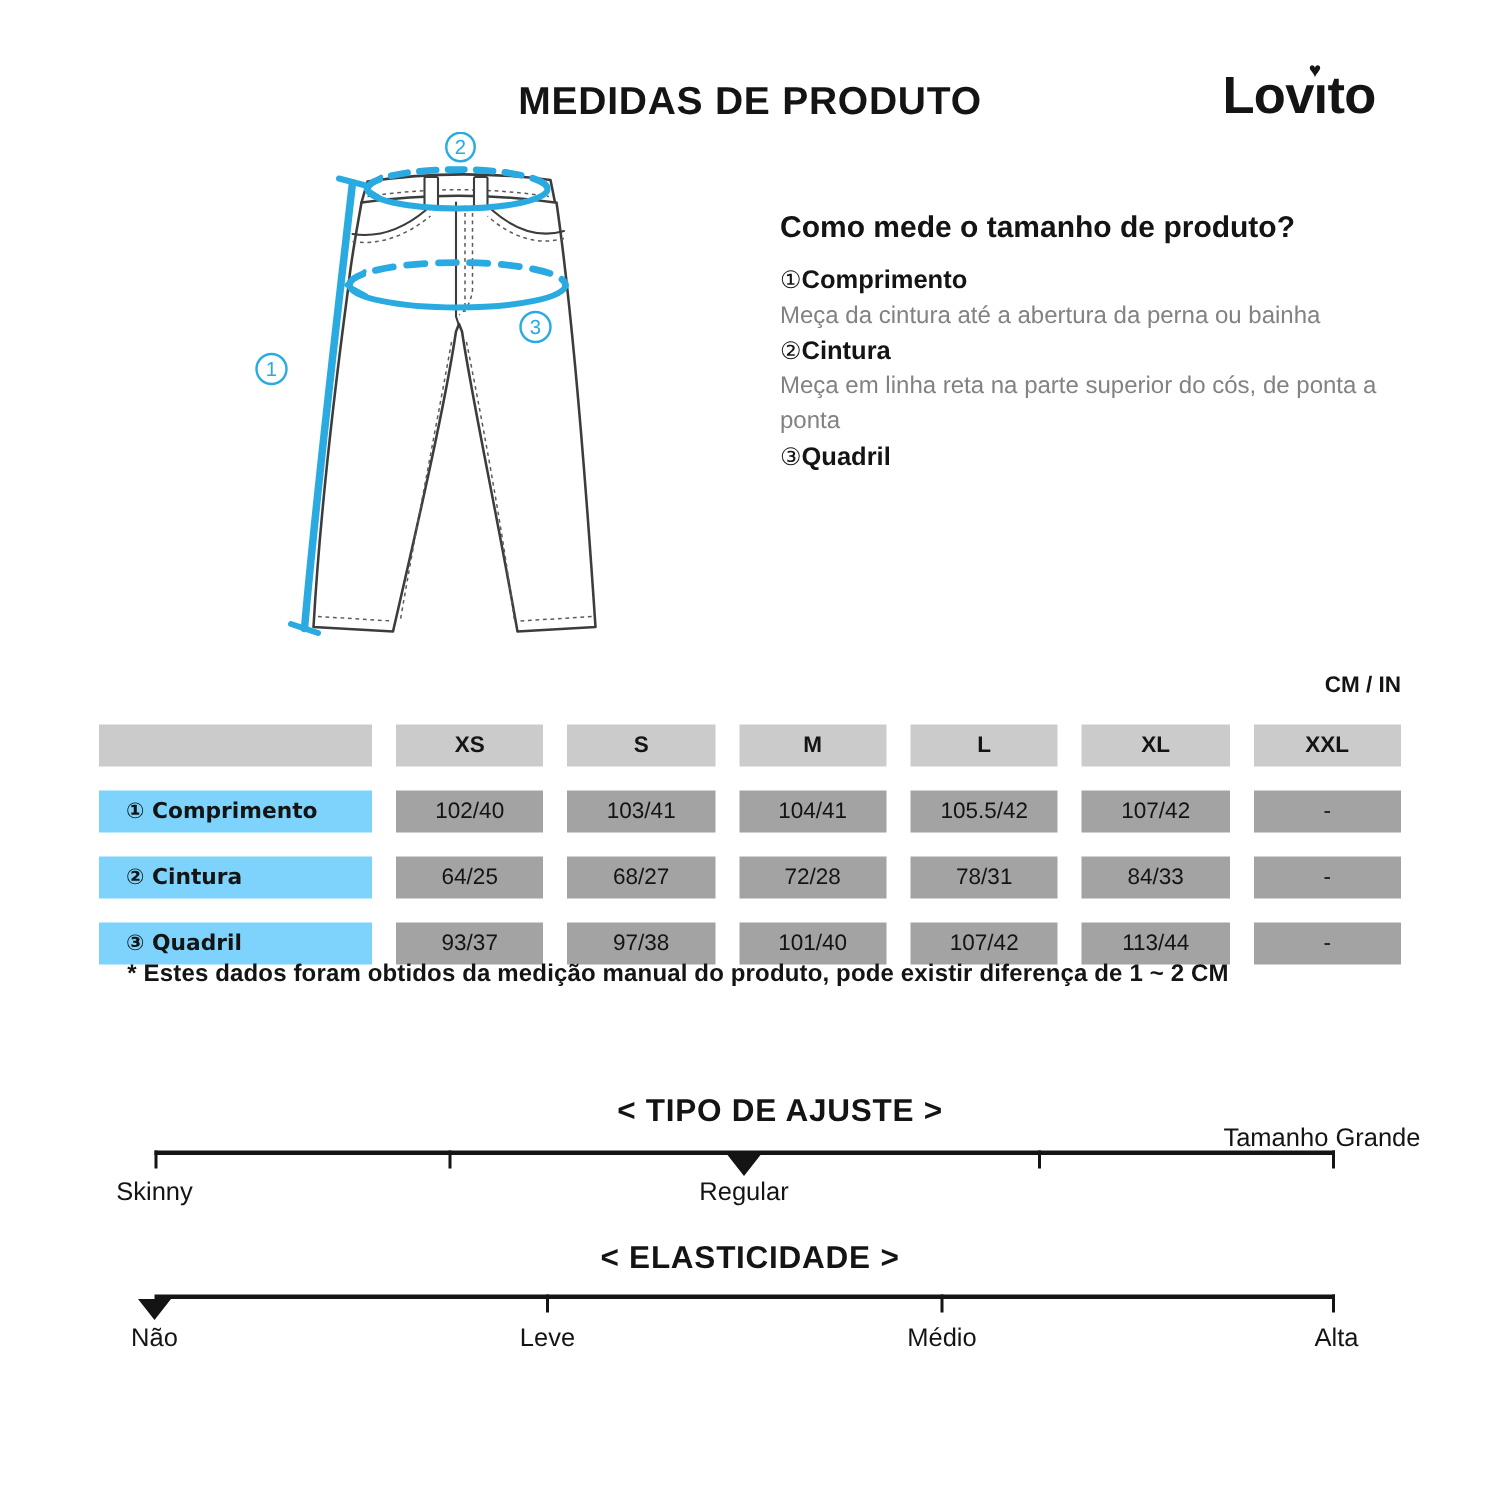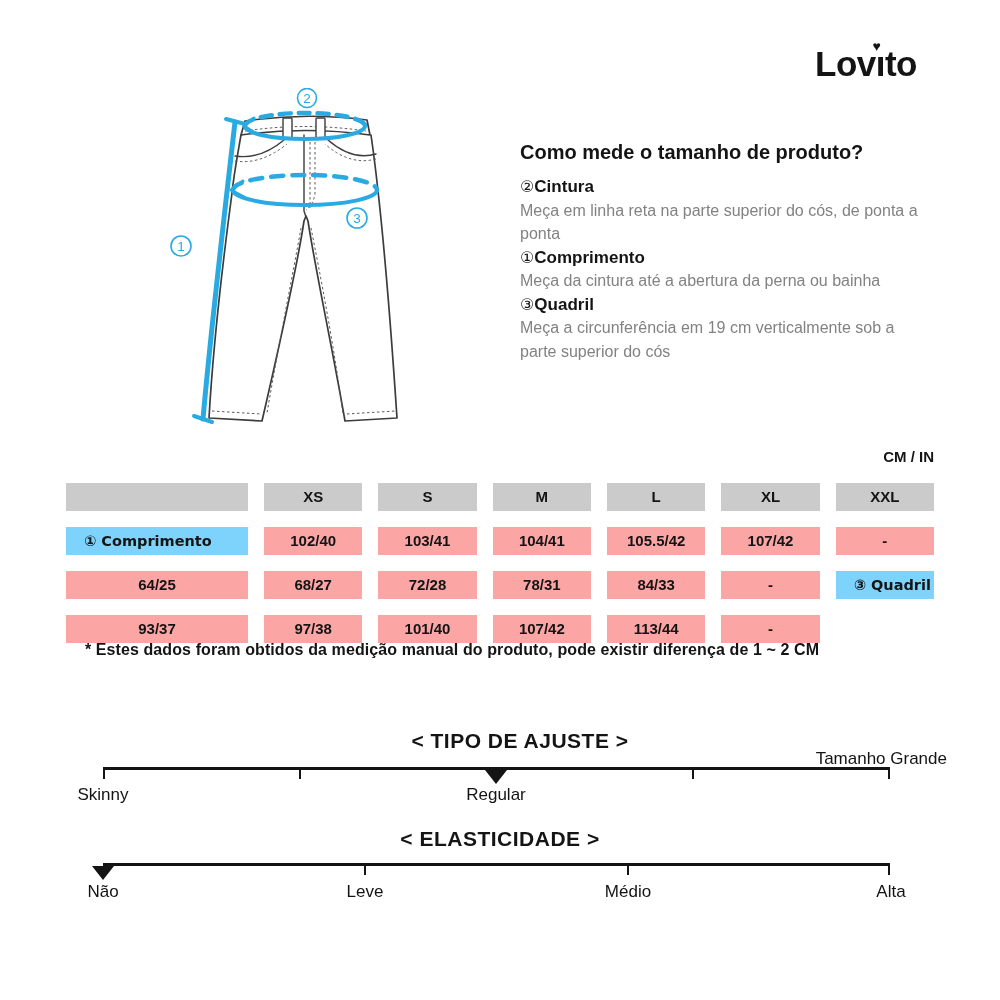--- a/index.html
+++ b/index.html
@@ -25,40 +25,41 @@
   .howto-item-desc { font-size:16px; line-height:23.5px; color:#828282; }
 
   
   .units-label { position:absolute; top:448px; right:66px; font-size:15px; font-weight:bold; }
   .size-table { position:absolute; top:483px; left:66px; width:868px;
     display:grid; grid-template-columns:182px repeat(6,1fr); column-gap:4px; row-gap:3px;gap:16px; }
   .size-table .cell { height:28px; line-height:28px; font-size:15px; overflow:hidden; }
   .size-table .th { background:#cbcbcb; font-weight:bold; text-align:center; }
   .size-table .corner { background:#cbcbcb; }
   .size-table .rowlabel { background:#7dd3fc; font-weight:600; text-align:left; padding-left:18px; font-family:"DejaVu Sans","Liberation Sans",sans-serif; font-size:14.5px; }
-  .size-table .val { background:#fca5a5; font-weight:bold; text-align:center; }
+  .size-table .val { background:#a3a3a3; font-weight:normal; text-align:center; }
 
   .footnote { position:absolute; top:641px; left:0; width:904px; text-align:center;
     font-size:16px; font-weight:bold; letter-spacing:0.1px; }
 
   
   .scale-heading { position:absolute; left:0; width:1000px; text-align:center;
     font-size:21px; font-weight:bold; letter-spacing:0.5px; }
   .scale-line { position:absolute; left:103px; width:787px; height:3px; background:#141414; }
   .tick { position:absolute; width:2px; height:12px; background:#141414; }
   .tri-down { position:absolute; width:0; height:0;
     border-left:11px solid transparent; border-right:11px solid transparent; border-top:14px solid #141414; }
   .scale-label { position:absolute; font-size:17px; font-weight:normal; white-space:nowrap; }
   .center-anchor { transform:translateX(-50%); }
 </style>
 </head>
 <body>
 
 <div id="canvas">
 
+  <div class="page-title">MEDIDAS DE PRODUTO</div>
   <div class="brand">Lovito</div>
   <div class="brand-dot-mask"></div>
   <div class="brand-heart">♥</div>
 
   <div class="pants-wrap">
     <svg width="330" height="360" viewBox="0 0 330 360">
 
       <g stroke="#3c3c3c" fill="none" stroke-width="1.7" stroke-linecap="round" stroke-linejoin="round">
 
         <path d="M 105,33 Q 165,24 227,32 L 230,47 Q 165,38 101,47 Z"></path>
@@ -111,30 +112,29 @@
         <circle cx="217" cy="130" r="10" fill="#ffffff" stroke="#29ABE2" stroke-width="1.6"></circle>
         <text x="217" y="134.8">3</text>
       </g>
     </svg>
   </div>
 
   <div class="howto">
     <div class="howto-heading">Como mede o tamanho de produto?</div>
 
     <div>
+      <div class="howto-item-label"><span class="circ">①</span><span>Comprimento</span></div>
+      <div class="howto-item-desc">Meça da cintura até a abertura da perna ou bainha</div>
+    </div>
+    <div>
       <div class="howto-item-label"><span class="circ">②</span><span>Cintura</span></div>
       <div class="howto-item-desc">Meça em linha reta na parte superior do cós, de ponta a ponta</div>
     </div>
     <div>
-      <div class="howto-item-label"><span class="circ">①</span><span>Comprimento</span></div>
-      <div class="howto-item-desc">Meça da cintura até a abertura da perna ou bainha</div>
-    </div>
-    <div>
       <div class="howto-item-label"><span class="circ">③</span><span>Quadril</span></div>
-      <div class="howto-item-desc">Meça a circunferência em 19 cm verticalmente sob a parte superior do cós</div>
     </div>
   </div>
 
   <div class="units-label">CM / IN</div>
 
   <div class="size-table">
     <div class="cell corner"></div>
     <div class="cell th">XS</div>
     <div class="cell th">S</div>
     <div class="cell th">M</div>
@@ -143,20 +143,21 @@
     <div class="cell th">XXL</div>
 
     <div class="cell rowlabel">① Comprimento</div>
     <div class="cell val">102/40</div>
     <div class="cell val">103/41</div>
     <div class="cell val">104/41</div>
     <div class="cell val">105.5/42</div>
     <div class="cell val">107/42</div>
     <div class="cell val">-</div>
 
+    <div class="cell rowlabel">② Cintura</div>
     <div class="cell val">64/25</div>
     <div class="cell val">68/27</div>
     <div class="cell val">72/28</div>
     <div class="cell val">78/31</div>
     <div class="cell val">84/33</div>
     <div class="cell val">-</div>
 
     <div class="cell rowlabel">③ Quadril</div>
     <div class="cell val">93/37</div>
     <div class="cell val">97/38</div>

